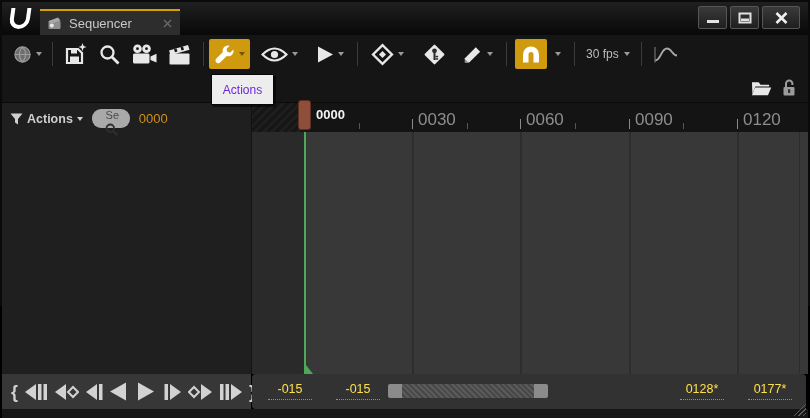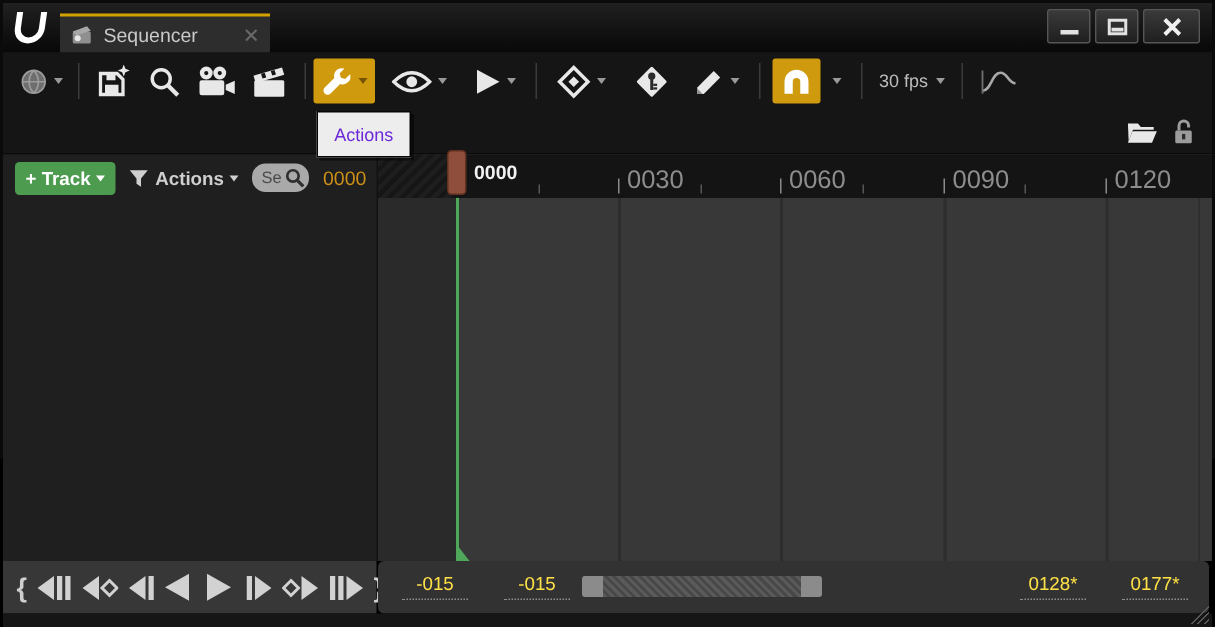--- a/index.html
+++ b/index.html
@@ -34,21 +34,21 @@
   .tooltip span { color:#6d28d9; font-size:12px; }
 
   
   .content { position:absolute; left:0; top:100px; right:0; height:272px; border-top:1px solid #0a0a0a; }
   .leftpanel { position:absolute; left:0; top:0; width:250px; height:100%; background:#1f1f1f; border-right:1px solid #121212; }
   .trackbar { display:flex; align-items:center; gap:9px; padding:4px 0 0 8px; height:27px; }
   .trackbtn { background:#4c9b4f; border-radius:3px; height:22px; display:flex; align-items:center; gap:4px; padding:0 7px; color:#fff; font-weight:bold; font-size:12.5px; }
   .trackbtn .crt { border-top-color:#fff; }
   .filters { display:flex; align-items:center; gap:4px; color:#cfcfcf; font-size:12.5px; font-weight:bold; }
   .filters .crt { border-top-color:#cfcfcf; }
-  .searchpill { width:38px; height:19px; background:#a9a9a9; border-radius:9px; display:flex; align-items:center; padding:0 3px 0 6px; gap:2px; }
+  .searchpill { width:38px; height:19px; background:#a9a9a9; border-radius:9px; display:flex; align-items:center; padding:0 3px 0 6px; gap:2px;flex-direction:column; }
   .searchpill .sv { color:#4a4a4a; font-size:11px; }
   .paneltime { color:#ce9117; font-size:13px; }
 
   
   .timeline { position:absolute; left:250px; top:0; width:556px; height:100%; background:#383838; }
   .ruler { position:absolute; left:0; top:0; right:0; height:29px; background:#141414; }
   .ruler-prezero { position:absolute; left:0; top:0; width:53px; height:29px;
       background:repeating-linear-gradient(135deg,#161616 0 3px,#1e1e1e 3px 6px); }
   .tick { position:absolute; bottom:3px; width:1px; height:10px; background:#8a8a8a; }
   .tick.minor { height:6px; background:#565656; }
@@ -283,24 +283,20 @@
   </div>
 
   <div class="tooltip">
     <span>Actions</span>
   </div>
 
   <div class="content">
 
     <div class="leftpanel">
       <div class="trackbar">
-        <div class="trackbtn">
-          <span>+ Track</span>
-          <span class="crt"></span>
-        </div>
         <div class="filters">
           <span>
               <svg width="13" height="12" viewBox="0 0 13 12">
                 <polygon points="0.5,0.5 12.5,0.5 8,6 8,11.5 5,9.5 5,6" fill="#cfcfcf"></polygon>
               </svg>
             </span>
           <span>Actions</span>
           <span class="crt"></span>
         </div>
         <div class="searchpill">

